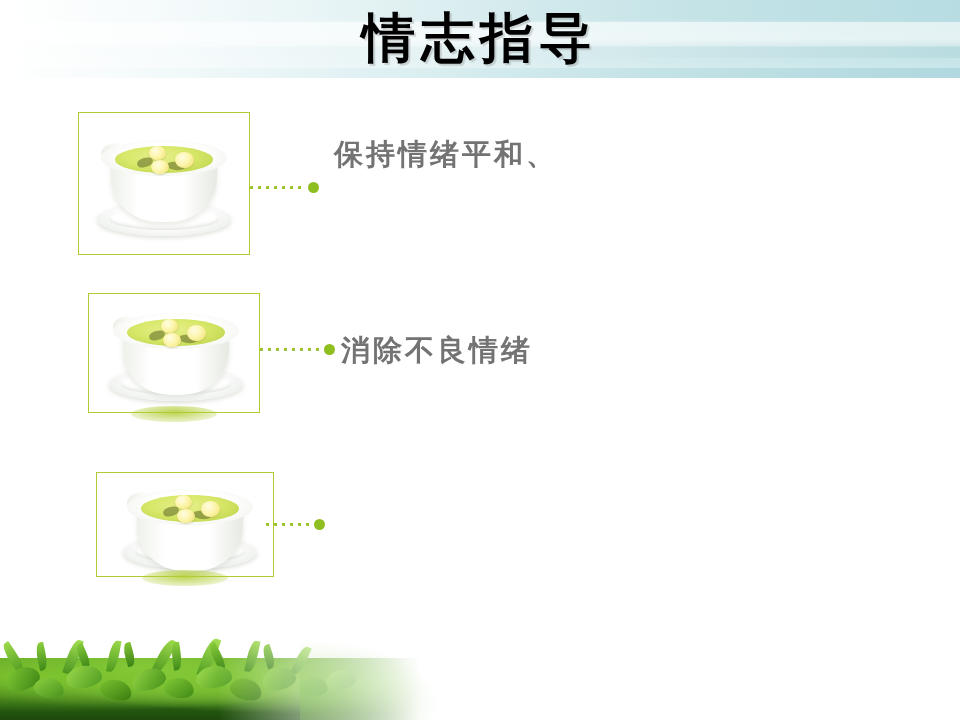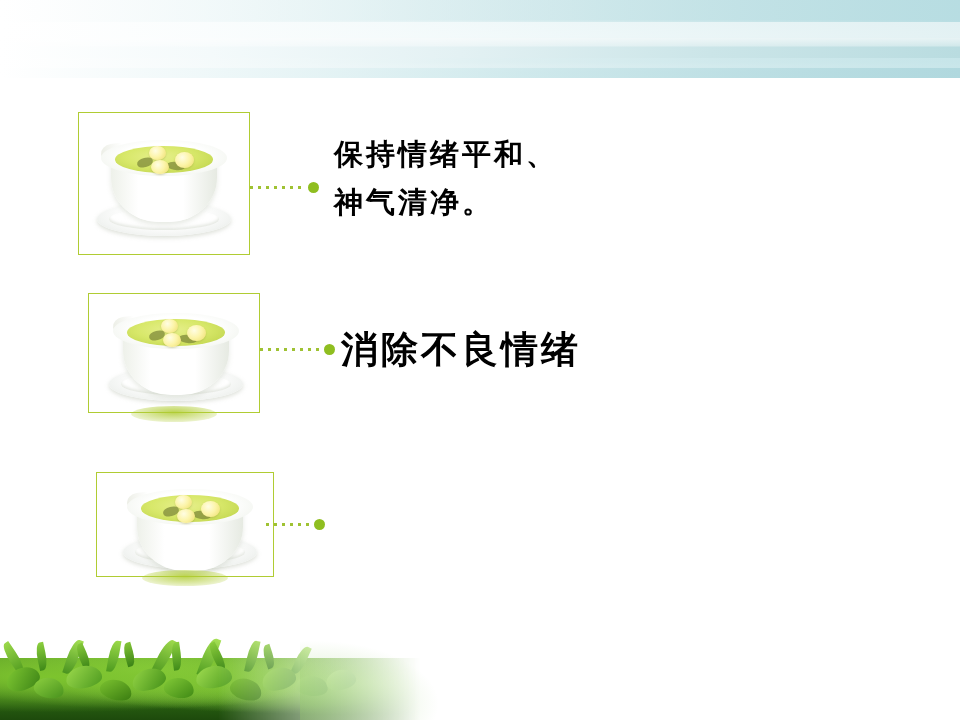--- a/index.html
+++ b/index.html
@@ -196,26 +196,26 @@
     background: #8fbe20;
     margin-left: 2px;
     flex: 0 0 auto;
   }
 
   
   .body-text {
     position: absolute;
     font-family: "DejaVu Sans", "Liberation Sans", sans-serif;
     font-weight: bold;
-    color: #000000;
+    color: #737373;
     letter-spacing: 3px;
     white-space: pre;
   }
   .body-text.t1 { left: 334px; top: 130px; font-size: 29px; line-height: 48px; }
-  .body-text.t2 { left: 341px; top: 330px; font-size: 37px; line-height: 40px; text-align: right; }
+  .body-text.t2 { left: 341px; top: 330px; font-size: 29px; line-height: 40px; text-align: right; }
   .body-text.t3 { left: 333px; top: 504px; font-size: 35px; line-height: 46px; }
 
   
   .leaf-band {
     position: absolute;
     left: 0;
     bottom: 0;
     width: 420px;
     height: 92px;
     overflow: hidden;
@@ -260,20 +260,21 @@
 <body>
 
 <div id="slide">
 
   <div class="header-band">
     <div class="header-stripe s1"></div>
     <div class="header-stripe s2"></div>
     <div class="header-stripe s3"></div>
     <div class="header-stripe s4"></div>
   </div>
+  <div class="slide-title">情志指导</div>
 
   <div class="pic-frame" style="left:78px; top:112px; width:172px; height:143px;">
     <div class="pic-inner">
       <div class="cup-wrap">
         <div class="saucer"></div>
         <div class="saucer-rim"></div>
         <div class="cup-body"></div>
         <div class="cup-handle"></div>
         <div class="cup-rim"></div>
         <div class="tea"></div>
@@ -285,21 +286,20 @@
       </div>
     </div>
   </div>
 
   <div class="connector" style="left:250px; top:181px; width:72px;">
     <div class="dotline" style="width:56px;"></div>
     <div class="bullet-dot"></div>
   </div>
 
   <div class="body-text t1">保持情绪平和、</div>
-  <div class="body-text t1" style="top:178px;">神气清净。</div>
 
   <div class="pic-frame" style="left:88px; top:293px; width:172px; height:120px;">
     <div class="pic-inner">
       <div class="cup-wrap" style="width:146px;height:112px;">
         <div class="saucer"></div>
         <div class="saucer-rim"></div>
         <div class="cup-body"></div>
         <div class="cup-handle"></div>
         <div class="cup-rim"></div>
         <div class="tea"></div>

